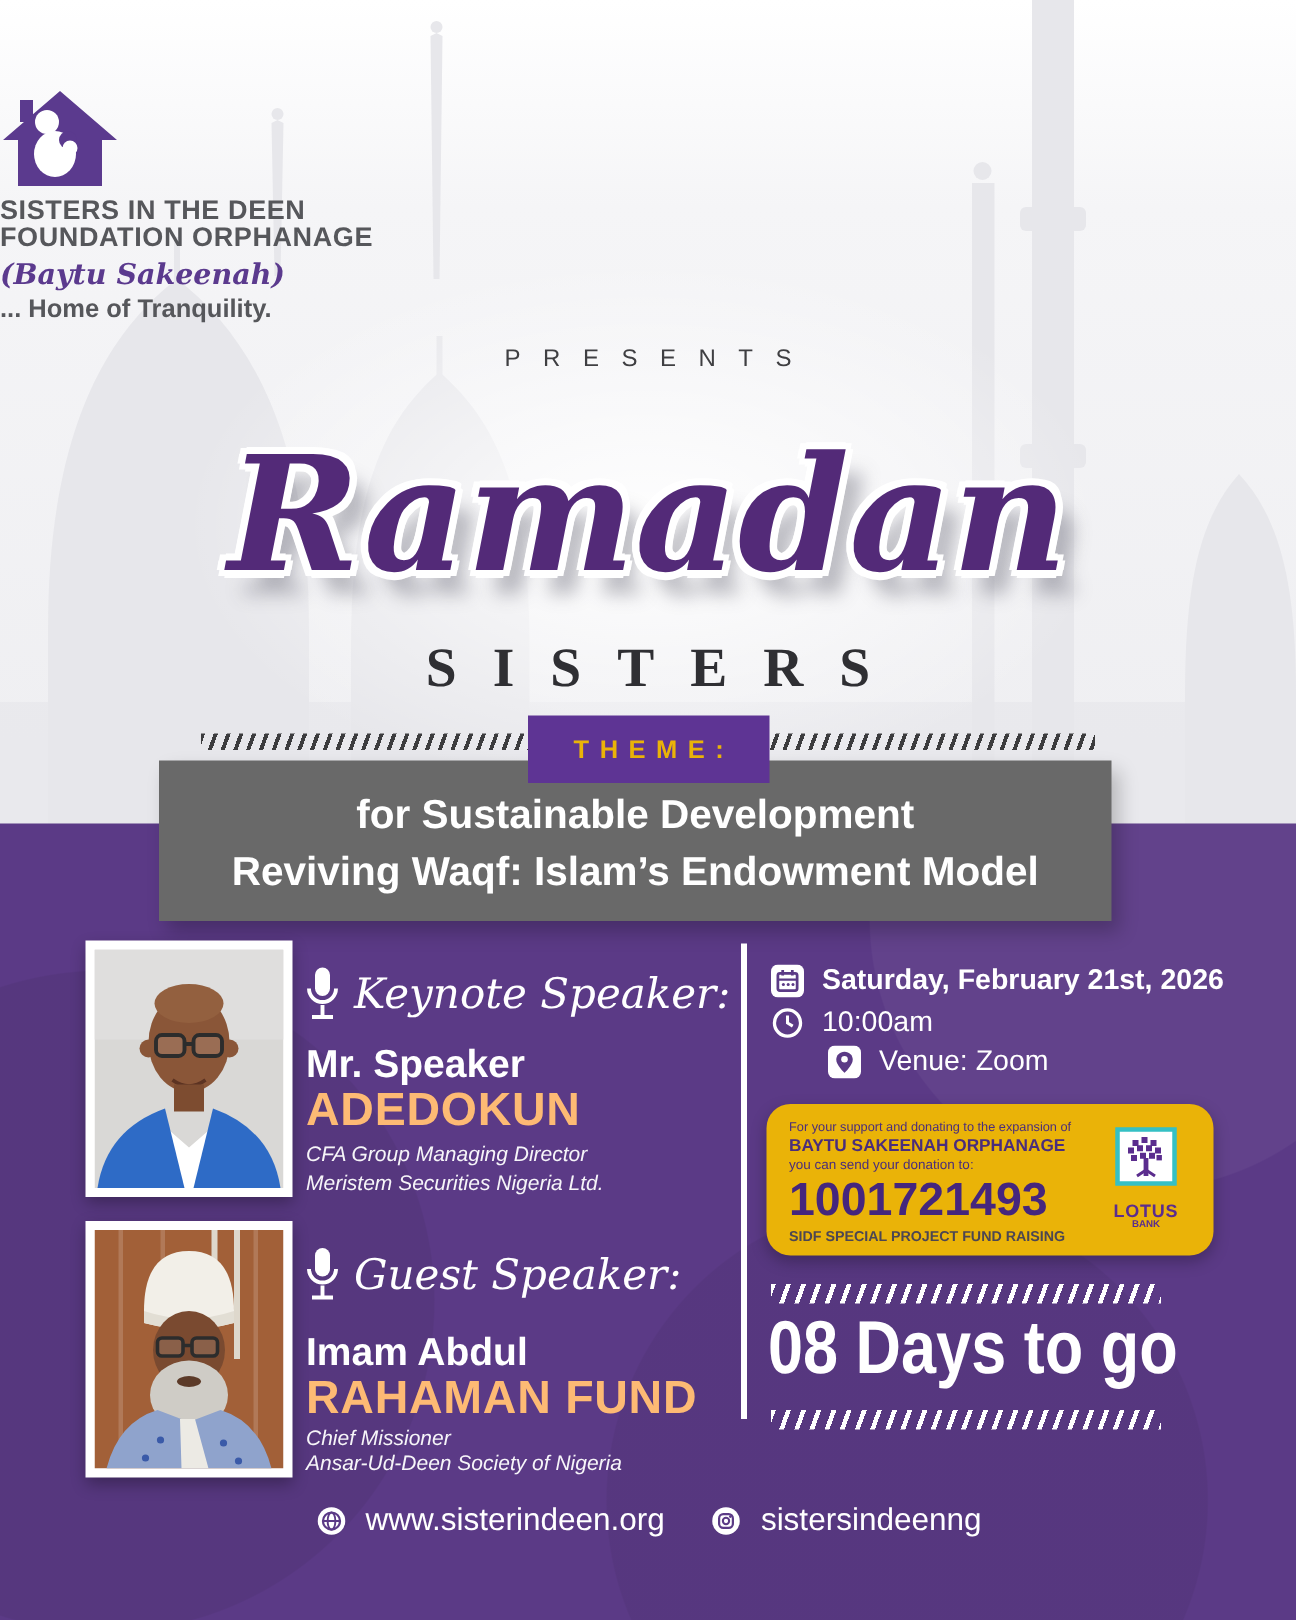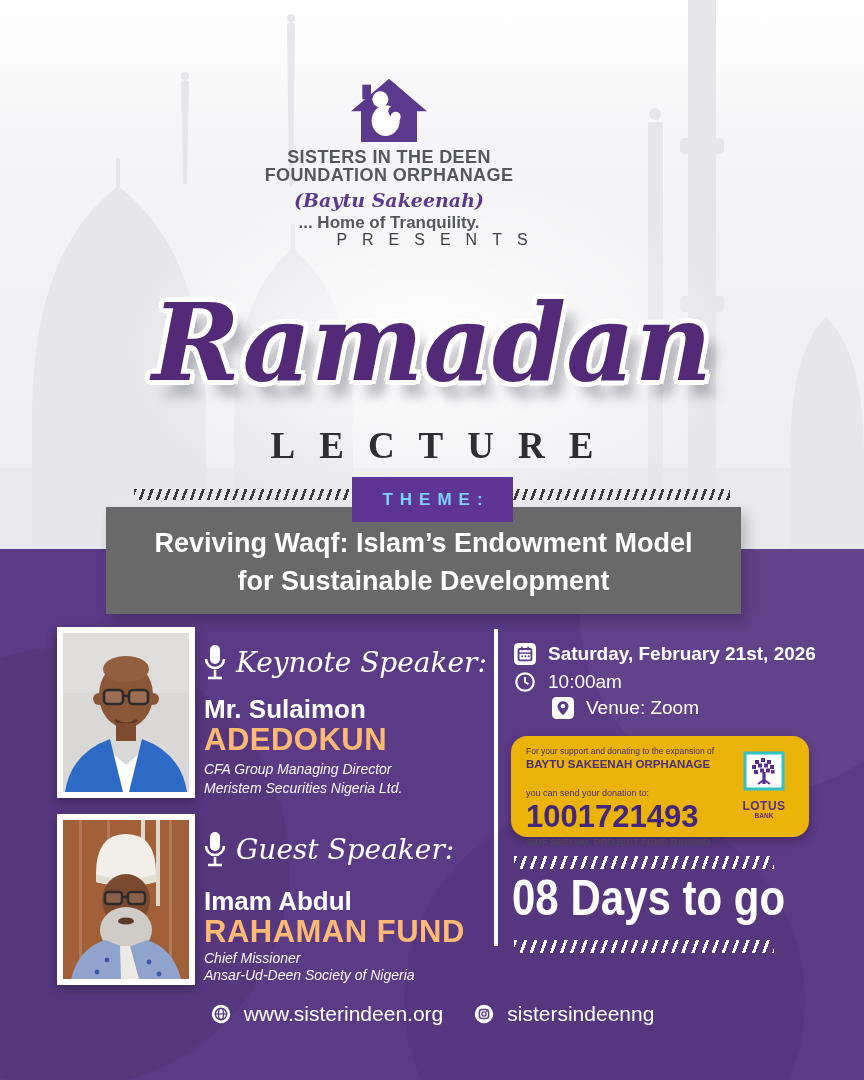--- a/index.html
+++ b/index.html
@@ -6,21 +6,21 @@
   .poster{position:relative;width:864px;height:1080px;overflow:hidden;
           font-family:"Liberation Sans",sans-serif;background:#5b3a86;}
 
   
   .top-section{position:absolute;left:0;top:0;width:864px;height:552px;
     background:linear-gradient(180deg,#ffffff 0%,#f5f5f7 25%,#eeeef1 100%);}
   .mosque-bg{position:absolute;left:0;top:0;}
   .top-glow{position:absolute;left:120px;top:170px;width:620px;height:360px;
     background:radial-gradient(ellipse at center,rgba(255,255,255,.92) 0%,rgba(255,255,255,0) 70%);}
 
-  .logo-block{position:absolute;left:0;top:76px;width:778px;text-align:center;}
+  .logo-block{position:absolute;left:0;top:58px;width:778px;}
   .org-name{font-size:18px;font-weight:700;color:#56575b;letter-spacing:.4px;line-height:18px;}
   .org-script{margin-top:5px;font-family:"DejaVu Serif",serif;font-style:italic;font-weight:700;
     font-size:19px;color:#5b3a8e;}
   .org-tagline{margin-top:2px;font-size:17px;font-weight:700;color:#56575b;}
 
   .presents{position:absolute;left:0;top:231px;width:864px;text-align:center;
     font-size:16px;font-weight:500;color:#3f3f42;letter-spacing:15px;text-indent:15px;}
 
   .title-annual{position:absolute;left:0;top:256px;width:864px;text-align:center;
     font-size:51px;font-weight:800;color:#2c2b2d;letter-spacing:1px;z-index:2;}
@@ -38,21 +38,21 @@
     background:
       radial-gradient(circle at 88% 12%, rgba(255,255,255,.045) 0 180px, rgba(255,255,255,0) 181px),
       radial-gradient(circle at 8% 60%, rgba(0,0,0,.06) 0 220px, rgba(0,0,0,0) 221px),
       radial-gradient(circle at 70% 85%, rgba(0,0,0,.05) 0 200px, rgba(0,0,0,0) 201px),
       #5b3a86;}
 
   
   .theme-hatch{position:absolute;left:134px;top:489px;width:596px;height:11px;z-index:4;
     background:repeating-linear-gradient(110deg,#3c3c3e 0 2.6px,transparent 2.6px 8px);}
   .theme-chip{position:absolute;left:352px;top:477px;width:161px;height:45px;z-index:6;
-    background:#5e3494;color:#7dd3fc;display:flex;align-items:center;justify-content:center;
+    background:#5e3494;color:#eab308;display:flex;align-items:center;justify-content:center;
     font-size:17px;font-weight:800;letter-spacing:7px;text-indent:7px;}
   .theme-box{position:absolute;left:106px;top:507px;width:635px;height:107px;z-index:5;
     background:#696969;box-shadow:5px 7px 12px rgba(0,0,0,.22);
     display:flex;flex-direction:column;justify-content:flex-end;align-items:center;
     padding-bottom:14px;box-sizing:border-box;}
   .theme-line{color:#fff;font-size:27px;font-weight:700;line-height:38px;text-align:center;}
 
   
   .photo-frame{position:absolute;left:57px;width:138px;height:171px;background:#fff;
     padding:6px;box-sizing:border-box;box-shadow:0 4px 10px rgba(0,0,0,.3);z-index:7;}
@@ -72,21 +72,21 @@
   .drow .dtxt-b{font-size:19px;font-weight:700;}
   .drow .dtxt{font-size:19px;font-weight:400;}
   .icon-22{width:22px;height:22px;display:inline-flex;}
 
   
   .donation-card{position:absolute;left:511px;top:736px;width:298px;height:101px;background:#eab308;
     border-radius:16px;z-index:7;box-shadow:0 4px 10px rgba(0,0,0,.25);box-sizing:border-box;
     padding:10px 0 0 15px;}
   .don-l1{font-size:8.5px;color:#4a2d7c;font-weight:500;width:190px;}
   .don-l2{font-size:11.5px;color:#4a2d7c;font-weight:800;margin-top:2px;width:190px;}
-  .don-l3{font-size:9px;color:#4a2d7c;font-weight:500;margin-top:18px;width:190px;}
+  .don-l3{font-size:9px;color:#4a2d7c;font-weight:500;margin-top:1px;width:190px;}
   .don-acct{font-size:31px;color:#45267d;font-weight:800;line-height:1.05;margin-top:3px;width:190px;}
   .don-name{font-size:9.5px;color:#4c4653;font-weight:800;margin-top:2px;width:195px;}
   .lotus{position:absolute;right:10px;top:14px;width:70px;text-align:center;}
   .lotus-name{font-size:12px;font-weight:800;color:#5b2d8e;letter-spacing:.5px;line-height:1;}
   .lotus-word{font-size:6.5px;font-weight:800;color:#5b2d8e;line-height:1.2;}
 
   
   .cd-hatch{position:absolute;left:514px;width:260px;height:13px;z-index:7;
     background:repeating-linear-gradient(110deg,#fff 0 3px,transparent 3px 9.5px);}
   .cd-text{position:absolute;left:512px;top:869px;width:360px;color:#fff;font-size:50px;
@@ -141,31 +141,31 @@
     </svg>
     <div class="org-name">SISTERS IN THE DEEN</div>
     <div class="org-name">FOUNDATION ORPHANAGE</div>
     <div class="org-script">(Baytu Sakeenah)</div>
     <div class="org-tagline">... Home of Tranquility.</div>
   </div>
 
   <div class="presents">PRESENTS</div>
 
   <div class="title-main">Ramadan</div>
-  <div class="title-lecture">LECTURE</div>
+  <div class="title-lecture">SISTERS</div>
 
   <div class="purple-section"></div>
 
   <div class="theme-hatch"></div>
   <div class="theme-chip">
     <span>THEME:</span>
   </div>
   <div class="theme-box">
+    <div class="theme-line">for Sustainable Development</div>
     <div class="theme-line">Reviving Waqf: Islam’s Endowment Model</div>
-    <div class="theme-line">for Sustainable Development</div>
   </div>
 
   <div class="photo-frame" style="top:627px;">
     <svg width="126" height="159" viewBox="0 0 126 159">
       <rect width="126" height="159" fill="#d9d8d6"></rect>
       <rect width="126" height="60" fill="#dfdedd"></rect>
       <ellipse cx="63" cy="62" rx="27" ry="33" fill="#8a5638"></ellipse>
       <ellipse cx="63" cy="36" rx="23" ry="13" fill="#93603f"></ellipse>
       <circle cx="36" cy="66" r="6" fill="#8a5638"></circle>
       <circle cx="90" cy="66" r="6" fill="#8a5638"></circle>
@@ -183,21 +183,21 @@
   </div>
   <div class="spk-role" style="top:643px;">
     <svg class="mic" width="24" height="44" viewBox="0 0 24 44">
       <rect x="7" y="2" width="10" height="19" rx="5" fill="#fff"></rect>
       <path d="M3,16 a9,9 0 0 0 18,0" stroke="#fff" stroke-width="2.6" fill="none"></path>
       <line x1="12" y1="27" x2="12" y2="34" stroke="#fff" stroke-width="2.6"></line>
       <line x1="5" y1="35" x2="19" y2="35" stroke="#fff" stroke-width="2.6"></line>
     </svg>
     <span class="script">Keynote Speaker:</span>
   </div>
-  <div class="spk-n1" style="top:694px;">Mr. Sulaimon</div>
+  <div class="spk-n1" style="top:694px;">Mr. Speaker</div>
   <div class="spk-n2" style="top:722px;">ADEDOKUN</div>
   <div class="spk-t" style="top:761px;">CFA Group Managing Director</div>
   <div class="spk-t" style="top:780px;">Meristem Securities Nigeria Ltd.</div>
 
   <div class="photo-frame" style="top:814px;">
     <svg width="126" height="159" viewBox="0 0 126 159">
       <rect width="126" height="159" fill="#a26038"></rect>
       <rect x="16" width="3" height="159" fill="rgba(255,255,255,.16)"></rect>
       <rect x="44" width="3" height="159" fill="rgba(255,255,255,.16)"></rect>
       <rect x="106" width="3" height="159" fill="rgba(255,255,255,.16)"></rect>

